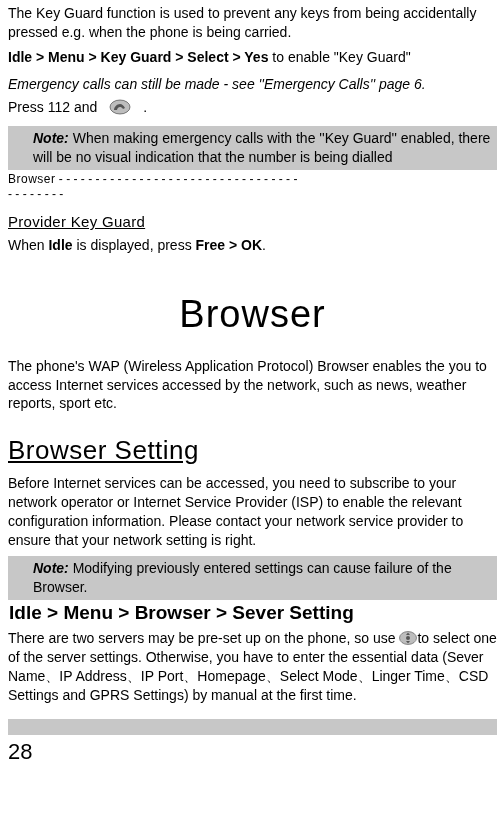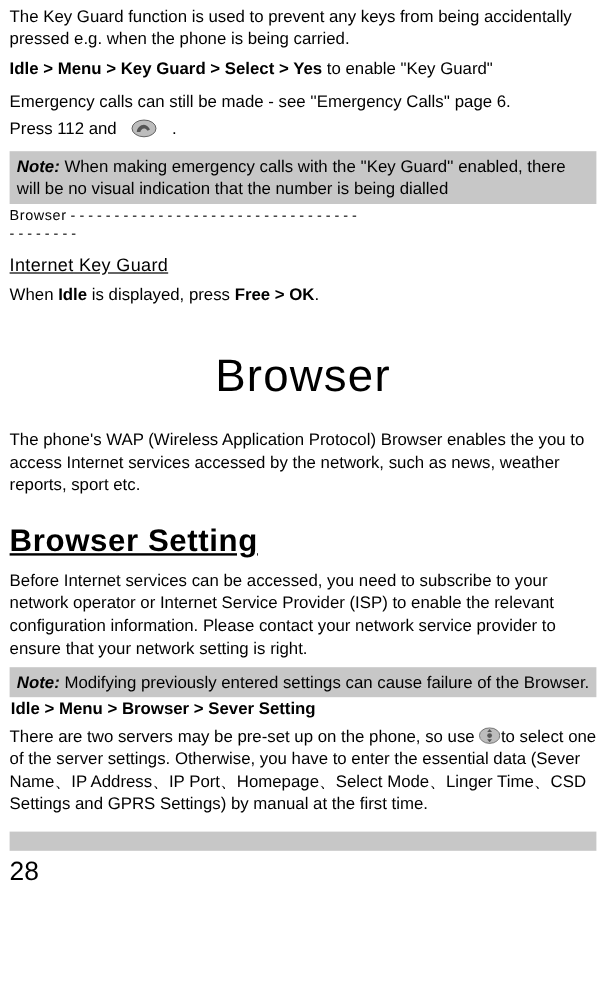--- a/index.html
+++ b/index.html
@@ -10,30 +10,30 @@
       font-size: 14px;
       line-height: 1.35;
       color: #000;
       background: #fff;
       padding: 4px 6px 4px 8px;
       position: relative;
     }
     .para { margin-bottom: 6px; }
     .nav-line { margin-top: 2px; margin-bottom: 8px; }
     .nav-line b { font-weight: bold; margin-top: 12px; }
-    .emergency { margin-bottom: 4px; }
+    .emergency { margin-bottom: 4px; font-style: italic; }
     .press-line { margin-bottom: 10px; display: flex; align-items: center; gap: 12px; }
     .icon-call {
       display: inline-flex;
       width: 22px; height: 16px;
       vertical-align: middle;
     }
     .note-box {
       background: #c7c7c7;
-      padding: 3px 6px 3px 6px;
+      padding: 3px 6px 3px 25px;
       margin-bottom: 0;
       font-size: 14px;
     }
     .note-box .note-label { font-style: italic; font-weight: bold; }
     .browser-dashes {
       font-family: Arial, sans-serif;
       font-size: 12px;
       letter-spacing: 0;
       margin-top: 2px;
       margin-bottom: 10px;
@@ -52,23 +52,23 @@
       letter-spacing: 1px;
       margin: 34px 0 16px 0;
       font-weight: normal;
     }
     .setting-head {
       font-size: 26px;
       text-decoration: underline;
       letter-spacing: 0.5px;
       margin-top: 20px;
       margin-bottom: 6px;
-      font-weight: bold;
+      font-weight: normal;
     }
-    .nav2-noborder { display: inline-block; margin-bottom: 4px; font-size: 14px; padding: 0 1px; }
+    .nav2-noborder { display: inline-block; margin-bottom: 4px; font-size: 19px; padding: 0 1px; }
     .inline-icon {
       display: inline-flex;
       width: 18px; height: 14px;
       vertical-align: -2px;
     }
     .footer-bar {
       background: #c7c7c7;
       height: 16px;
       margin-top: 14px;
     }
@@ -103,21 +103,21 @@
 
 <div class="note-box">
   <span class="note-label">Note:</span><span> When making emergency calls with the ''Key Guard''  enabled, there will be no visual indication that the number is being dialled</span>
 </div>
 
 <div class="browser-dashes">
   <span class="browser-word">Browser</span><span> - - - - - - - - - - - - - - - - - - - - - - - - - - - - - - - - -</span><br>
   <span>- - - - - - - -</span>
 </div>
 
-<div class="subhead-underline">Internet Key Guard</div>
+<div class="subhead-underline">Provider Key Guard</div>
 <div class="para">
   <span>When </span><b>Idle</b><span> is displayed, press </span><b>Free &gt; OK</b><span>.</span>
 </div>
 
 <div class="browser-title">Browser</div>
 
 <div class="para">The phone's WAP (Wireless Application Protocol) Browser enables the you to access Internet services accessed by the network, such as news, weather reports, sport etc.</div>
 
 <div class="setting-head">Browser Setting</div>
 

